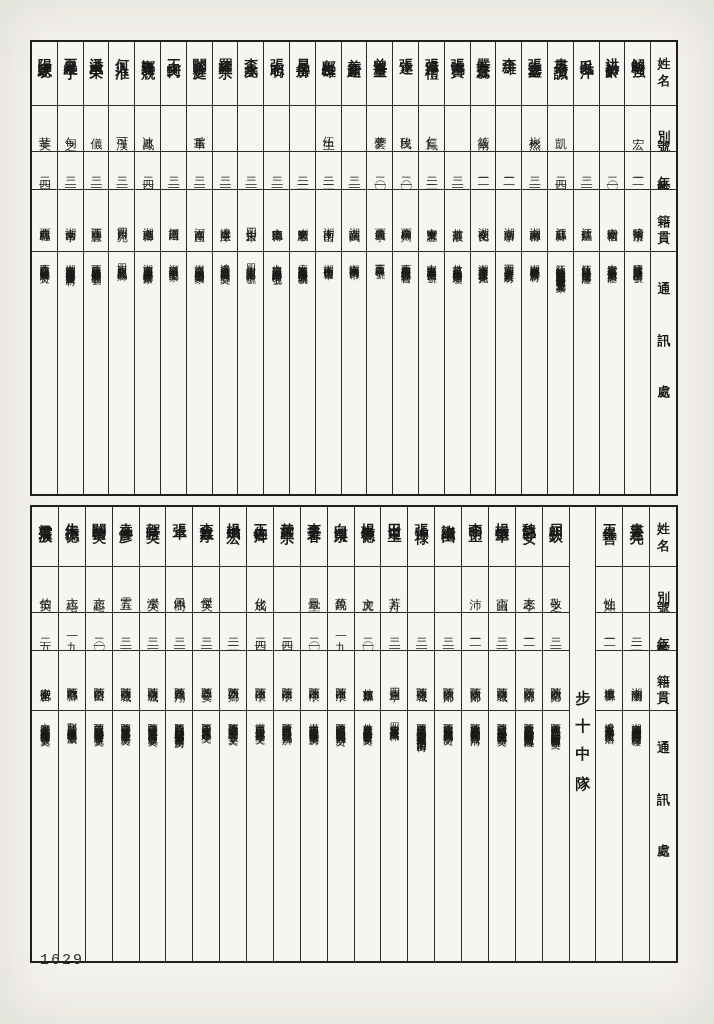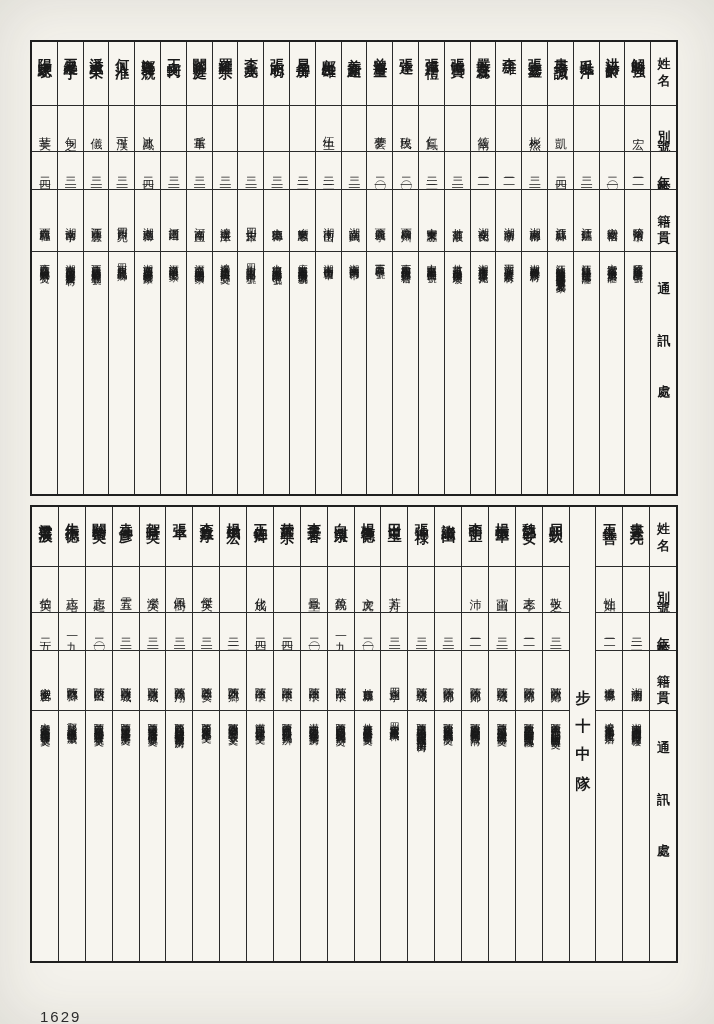--- a/index.html
+++ b/index.html
@@ -72,25 +72,25 @@
     min-width:0;
     display:flex;
     align-items:center;
     justify-content:center;
     border-left:1px solid #2a2a2a;
     box-sizing:border-box;
   }
   .t-unit{font-size:15px; font-weight:bold; letter-spacing:28px;}
   .page-number{
     position:absolute;
-    left:40px; top:1008px;
+    left:40px; top:952px;
     font-size:15px;
     letter-spacing:2px;
     color:#2b2b2b;
-    font-family:Liberation Sans, sans-serif;
+    font-family:Liberation Mono, monospace;
   }
   .name-cell-inner{display:flex; flex-direction:column; align-items:center;}
 </style>
 </head>
 <body>
 
 <div class="sheet">
 
   <div class="vtable vtable-top" id="top-table">
     <div class="col">

